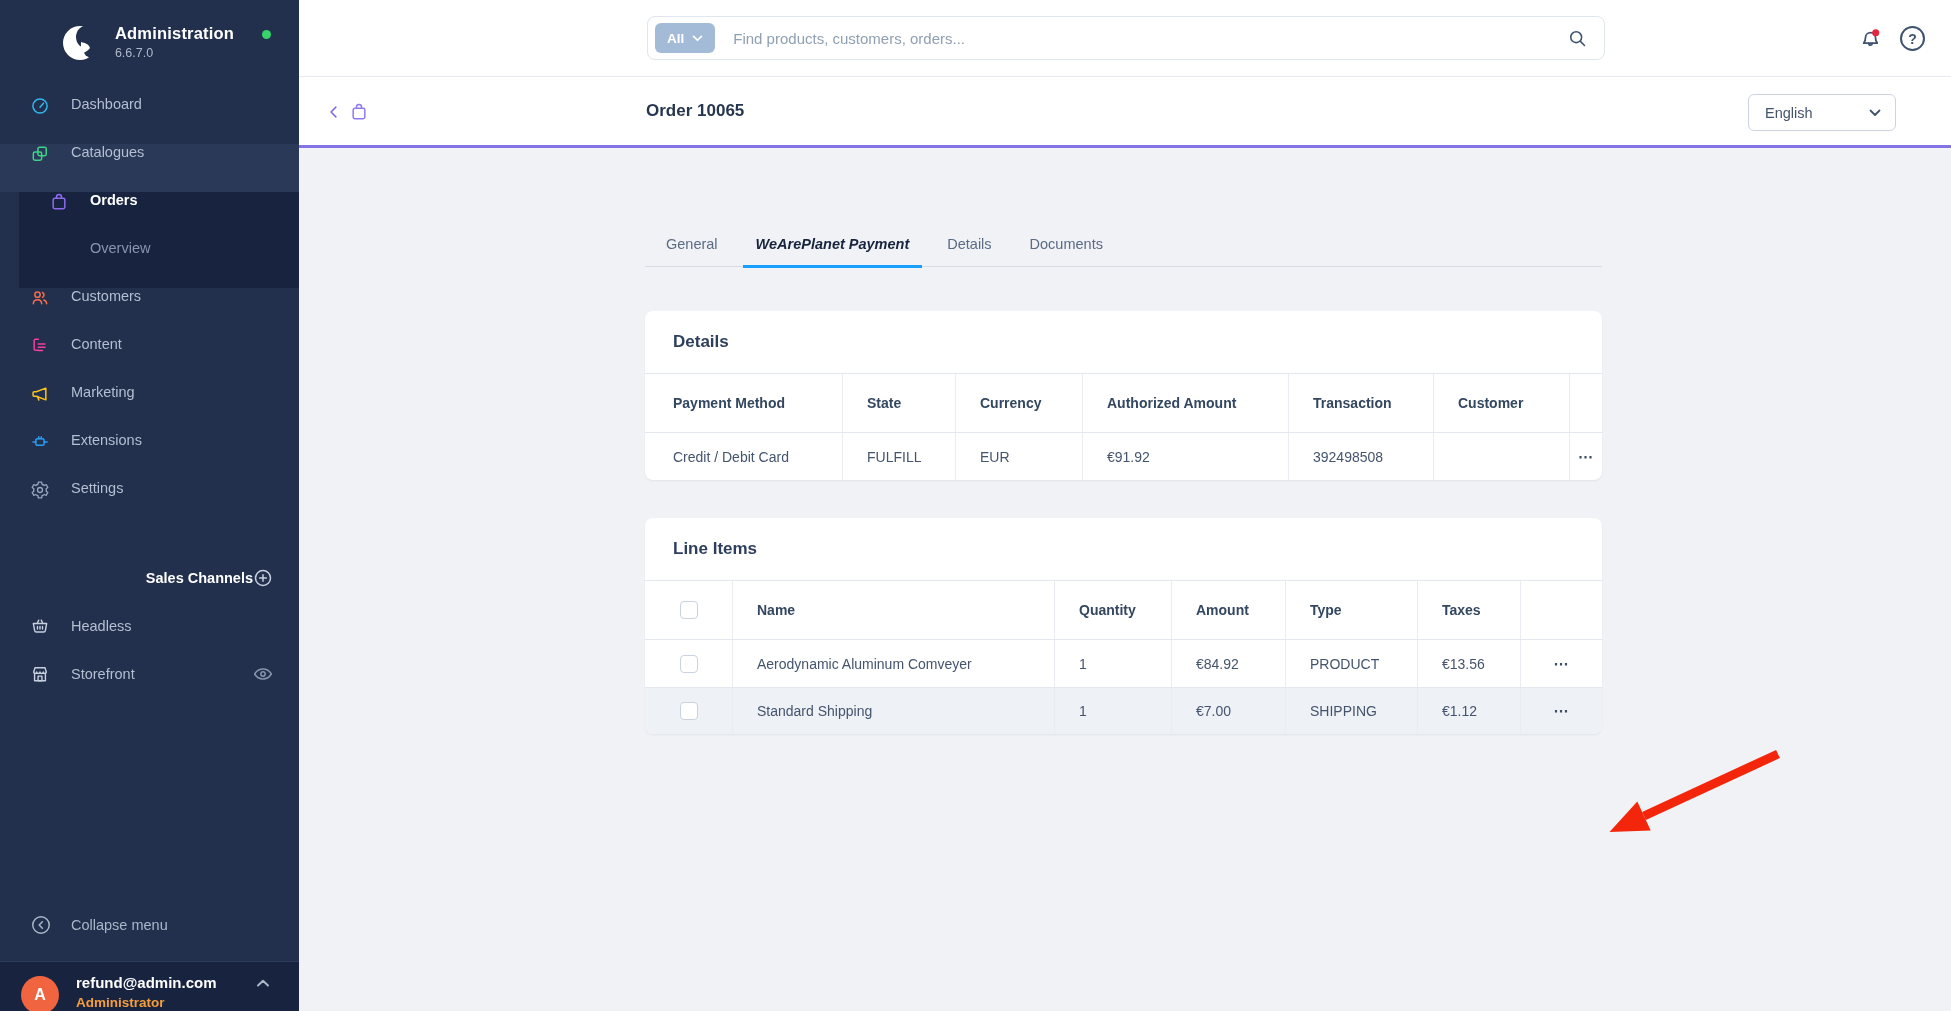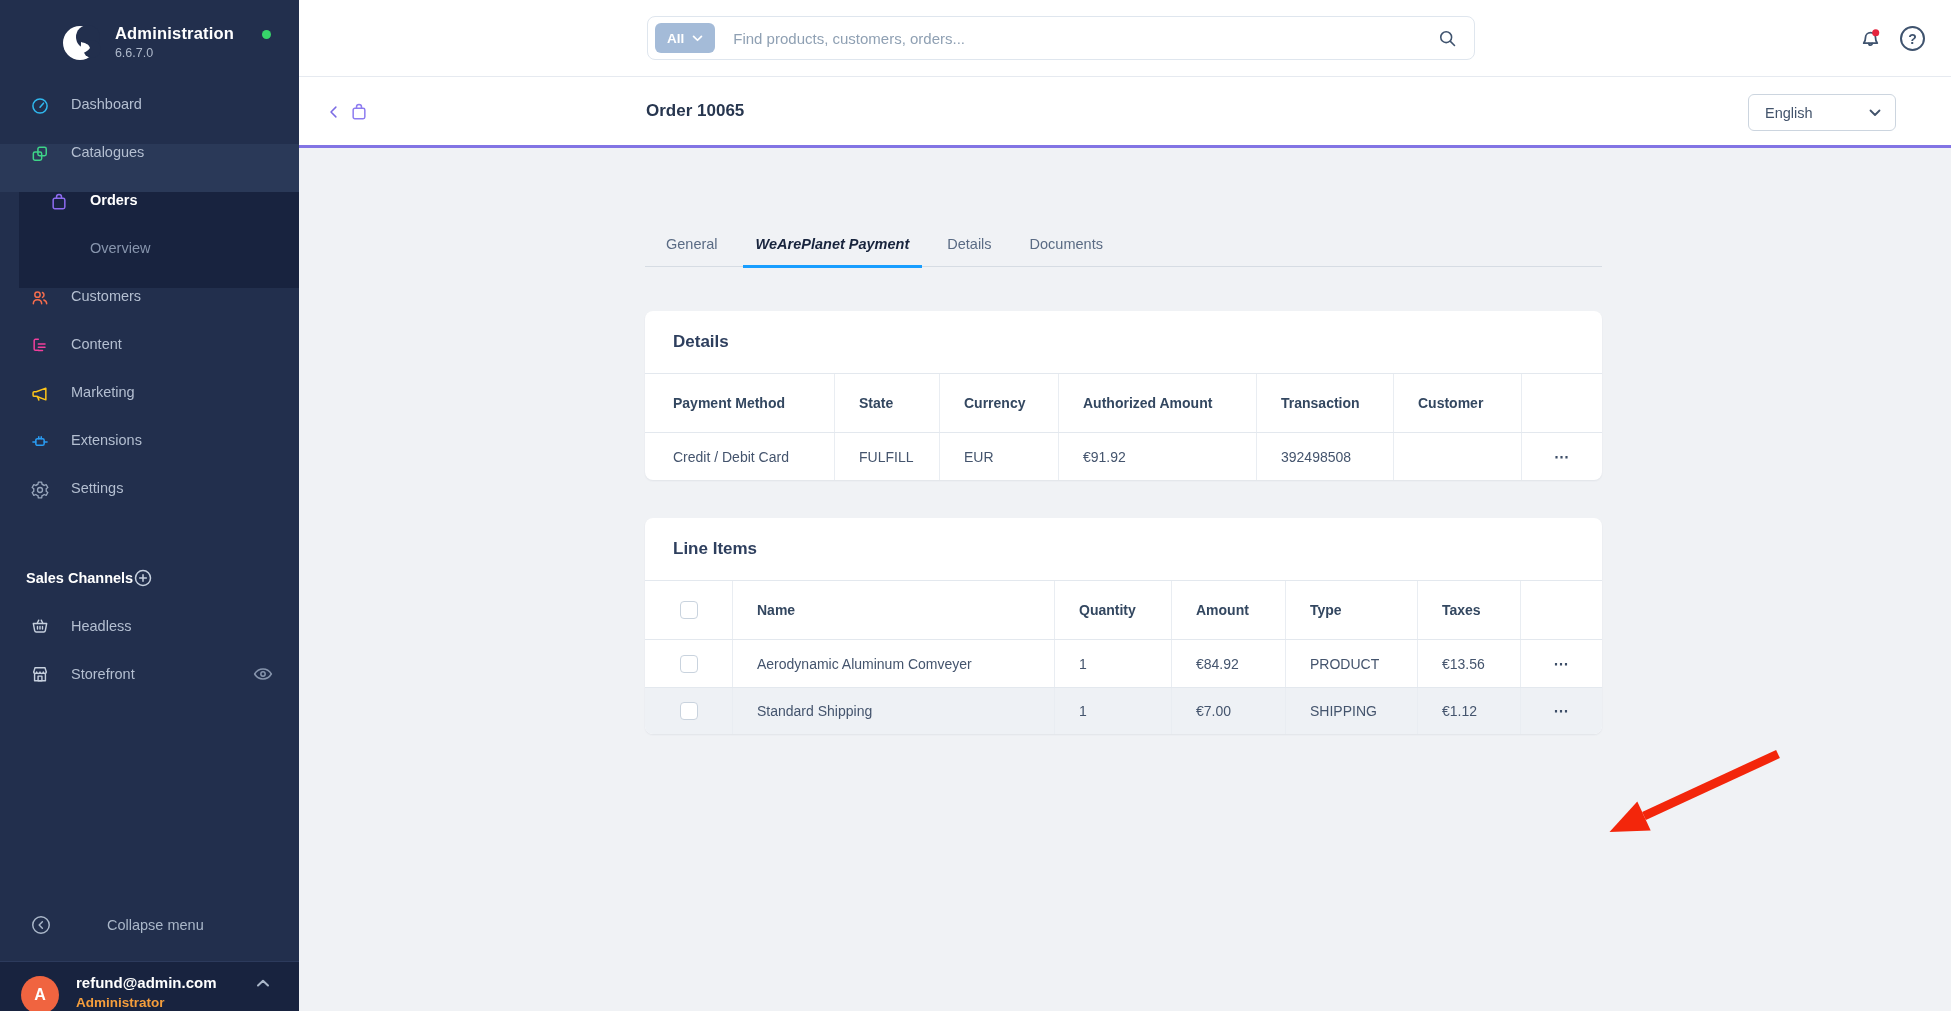--- a/index.html
+++ b/index.html
@@ -21,47 +21,47 @@
   .nav-item { height:48px; display:flex; padding-left:30px; cursor:pointer; }
   .nav-item .ico { width:20px; height:20px; flex:0 0 20px; margin-right:21px; }
   .nav-item .lbl { font-size:14.5px; color:#b4bfd1; }
   .nav-item.hovered { background:#2a3958; }
   .nav-group.selected { background:#18233f;margin-left:19px; }
   .nav-group.selected .nav-item.parent .lbl { color:#ffffff; font-weight:bold; }
   .nav-item.sub { padding-left:71px; }
   .nav-item.sub .lbl { color:#8795ad; }
 
   .sc-heading { margin-top:26px; height:48px; display:flex; align-items:center;
-                justify-content:flex-start; padding:0 26px; }
+                justify-content:flex-end; padding:0 26px; }
   .sc-heading .txt { color:#ffffff; font-weight:bold; font-size:14.5px; }
   .channel-row { height:48px; display:flex; align-items:center; padding:0 26px 0 30px; }
   .channel-row .ico { width:20px; height:20px; margin-right:21px; }
   .channel-row .lbl { font-size:14.5px; color:#b4bfd1; flex:1; }
 
   .flex-spacer { flex:1; }
 
-  .collapse-row { height:48px; display:flex; align-items:center; padding-left:30px; margin-bottom:12px; cursor:pointer;gap:36px; }
+  .collapse-row { height:48px; display:flex; align-items:center; padding-left:30px; margin-bottom:12px; cursor:pointer; }
   .collapse-row .ico { width:22px; height:22px; margin-right:19px; }
   .collapse-row .lbl { font-size:14.5px; color:#aab7c9; }
 
   .user-footer { height:50px; background:#18233f; border-top:1px solid #2c3a5c;
                  display:flex; align-items:flex-start; padding:8px 24px 0 21px; overflow:hidden; position:relative; }
   .avatar { width:38px; height:38px; border-radius:50%; background:#f06440; color:#fff;
             font-weight:bold; font-size:16px; display:flex; align-items:center; justify-content:center;
             flex:0 0 38px; margin-top:6px; }
   .user-meta { margin-left:17px; padding-top:4px; }
   .user-email { color:#ffffff; font-weight:bold; font-size:15px; }
   .user-role { color:#f59e3c; font-weight:bold; font-size:13.5px; margin-top:4px; }
   .user-chevron { position:absolute; right:29px; top:16px; width:14px; height:10px; }
 
   
   .main { position:absolute; left:299px; top:0; width:1652px; height:1011px; }
 
   .topbar { position:relative; height:77px; background:#ffffff; border-bottom:1px solid #e6eaf0; }
-  .searchbox { position:absolute; left:348px; top:16px; width:828px; height:44px;
+  .searchbox { position:absolute; left:348px; top:16px; width:958px; height:44px;
                background:#fff; border:1px solid #dfe6ee; border-radius:8px;
                display:flex; align-items:center; padding:0 16px 0 7px; }
   .search-chip { background:#a4bbd8; color:#fff; font-weight:bold; font-size:13.5px;
                  border-radius:6px; height:30px; padding:0 12px; display:flex; align-items:center; gap:8px; }
   .search-placeholder { color:#8fa0b3; font-size:15px; margin-left:18px; flex:1; }
   .topbar-right { position:absolute; right:26px; top:0; height:77px; display:flex; align-items:center; gap:17px; }
   .qmark { width:25px; height:25px; border:2px solid #3f536e; border-radius:50%;
            display:flex; align-items:center; justify-content:center;
            color:#3f536e; font-weight:bold; font-size:14px; }
 
@@ -95,21 +95,21 @@
   .btn { border:none; border-radius:4px; height:29px; padding:0 16px; font-size:13px; font-weight:bold;
          color:#ffffff; font-family:"Liberation Sans", sans-serif; cursor:pointer; }
   .btn.primary { background:#189eff; }
   .btn.disabled { background:#8cc8f8; cursor:default; }
 
   .details-card { margin-top:44px; }
   .li-card { margin-top:38px; }
 
   .tbl { width:100%; }
   .tbl-row { display:grid; align-items:center; }
-  .details-grid { grid-template-columns:189px 105px 119px 198px 137px 128px 1fr; }
+  .details-grid { grid-template-columns:189px 105px 119px 198px 137px 128px 1fr;gap:8px; }
   .li-grid { grid-template-columns:87px 322px 117px 114px 132px 103px 1fr; }
   .tbl-head { height:60px; border-top:1px solid #e3e8ee; border-bottom:1px solid #e3e8ee; }
   .tbl-head .cell { font-weight:bold; color:#334760; font-size:14px; }
   .tbl-data { height:47px; font-size:14px; color:#44546d; }
   .tbl-data + .tbl-data { border-top:1px solid #e3e8ee; }
   .tbl-data.alt { background:#eef1f5; border-radius:0 0 8px 8px; }
   .cell { padding-left:24px; height:100%; display:flex; align-items:center; border-left:1px solid #e9edf2; overflow:hidden; }
   .cell.first { border-left:none; padding-left:28px; }
   .cell.center { justify-content:center; padding-left:0; }
   .ellipsis-btn { color:#3d4e68; font-weight:bold; font-size:15px; letter-spacing:1px; cursor:pointer; }

